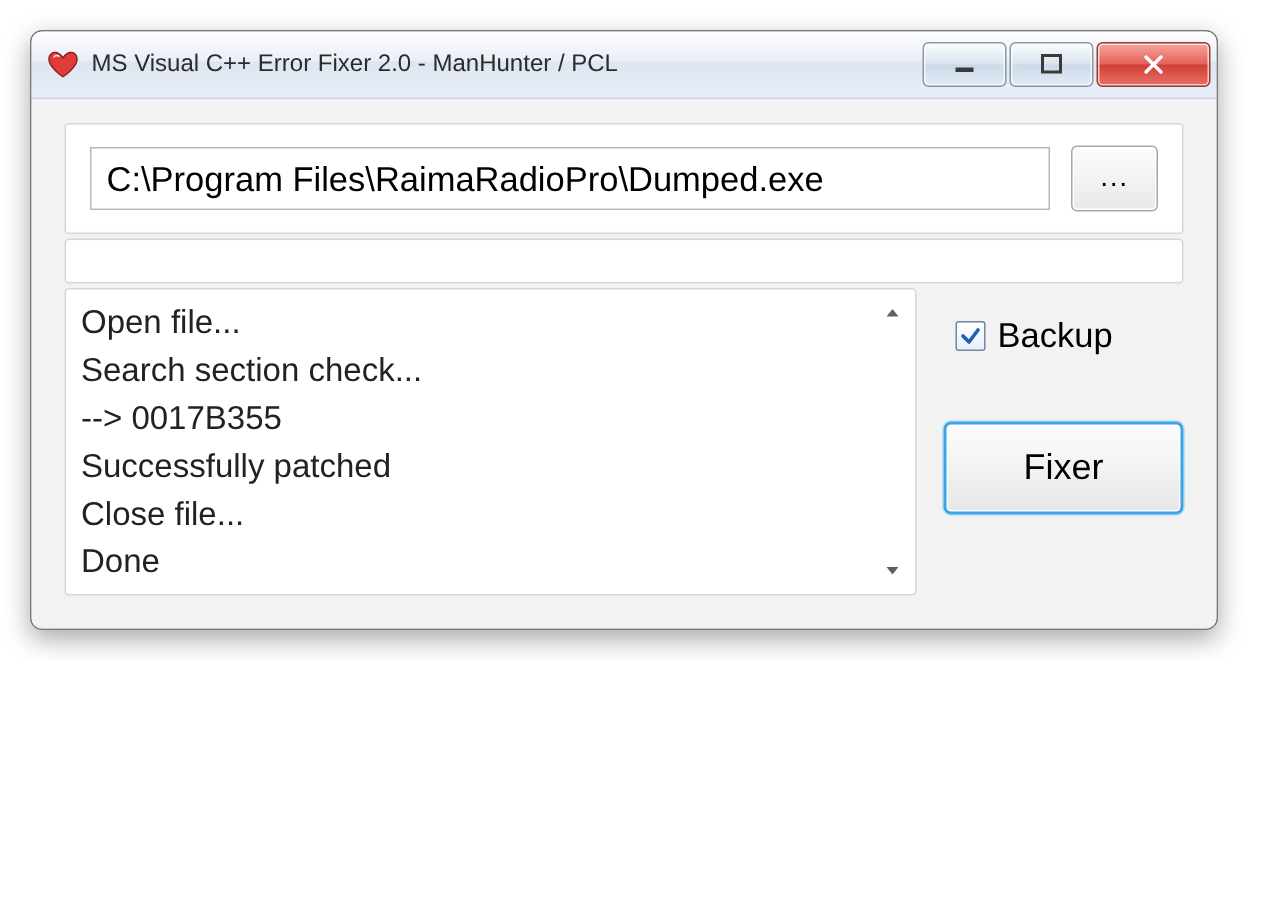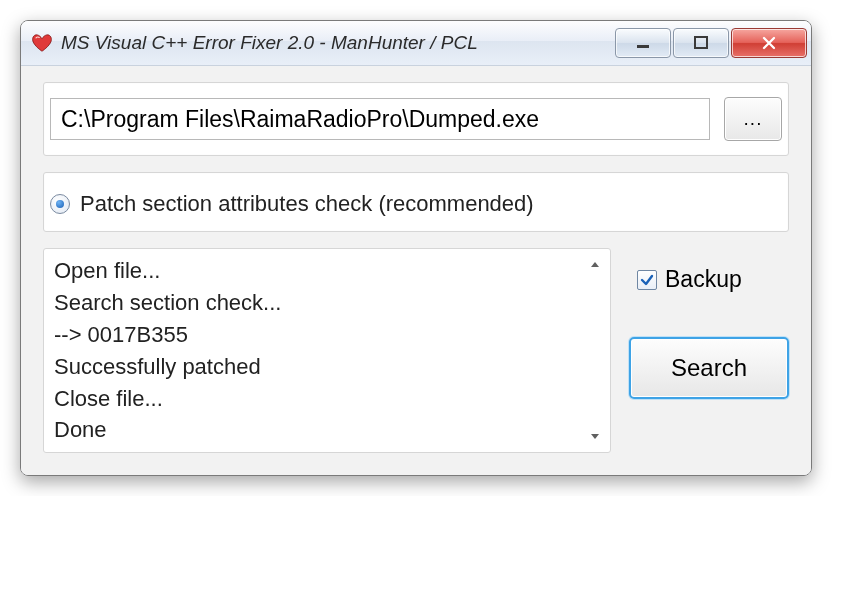--- a/index.html
+++ b/index.html
@@ -23,26 +23,25 @@
     padding: 0 4px 0 10px;
     background: linear-gradient(#fdfdfe, #e9eef7 45%, #dde5f0 46%, #e9eff8);
     border-bottom: 1px solid #c9d2de;
   }
   .title-icon {
     width: 22px; height: 22px;
     margin-right: 8px;
     flex-shrink: 0;
   }
   .title-text {
-    font-size: 19px;
+    font-size: 16px;
     color: #2b2b2b;
     flex: 1;
     white-space: nowrap;
     overflow: hidden;
-    font-style: italic;
   }
   .win-controls {
     display: flex;
     gap: 2px;
   }
   .win-btn {
     width: 54px;
     height: 28px;
     border: 1px solid #8a97a8;
     border-radius: 4px;
@@ -60,22 +59,22 @@
   .win-btn svg { display:block; }
   .client {
     padding: 16px 22px 22px 22px;
     background: #f2f2f2;
   }
   .group {
     border: 1px solid #d6d6d6;
     border-radius: 3px;
     background: #fff;
     box-shadow: inset 0 0 0 1px #fdfdfd;
-    padding: 14px 6px;
-    margin-bottom: 16px;
+    padding: 14px 16px;
+    margin-bottom: 3px;
   }
   .row-file {
     display: flex;
     gap: 14px;
     align-items: center;
   }
   .path-input {
     flex: 1;
     font-size: 23px;
     font-family: inherit;
@@ -223,24 +222,20 @@
   <div class="client">
 
     <div class="group">
       <div class="row-file">
         <input class="path-input" type="text" value="C:\Program Files\RaimaRadioPro\Dumped.exe" style="">
         <div class="browse-btn">...</div>
       </div>
     </div>
 
     <div class="group">
-      <div class="radio-row">
-        <span class="radio-outer checked"></span>
-        <span>Patch section attributes check (recommended)</span>
-      </div>
     </div>
 
     <div class="bottom-row">
       <div class="log-wrap">
         <div class="log-text">Open file...
 Search section check...
 --&gt; 0017B355
 Successfully patched
 Close file...
 Done</div>
@@ -260,18 +255,18 @@
 
       <div class="side-col">
         <div class="backup-row">
           <span class="chk">
             <svg width="14" height="14">
                 <path d="M2 7 L6 11 L12 3" stroke="#1a62b8" stroke-width="2.4" fill="none" stroke-linecap="round" stroke-linejoin="round"></path>
               </svg>
           </span>
           <span>Backup</span>
         </div>
-        <div class="action-btn primary">Search</div>
+        <div class="action-btn primary">Fixer</div>
       </div>
     </div>
 
   </div>
 </div>
 
 </body></html>

